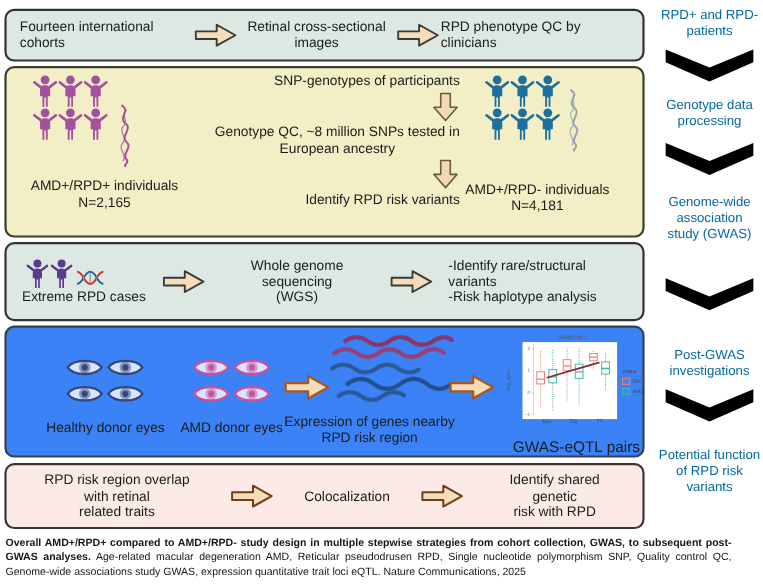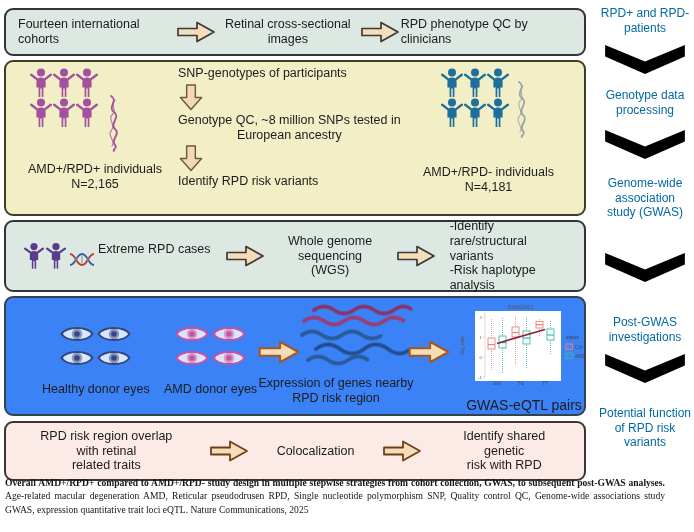--- a/index.html
+++ b/index.html
@@ -43,22 +43,22 @@
   .pink-eye{color:#c9519f;}
   
   #sec5{top:421px;height:60px;background:#fceae7;border-color:#3f3434;
         display:flex;align-items:center;justify-content:center;gap:26px;padding:0 26px;}
   
   #rail{position:absolute;left:597px;top:0;width:96px;height:480px;}
   .rail-label{position:absolute;width:96px;text-align:center;font-size:12px;
               line-height:1.22;color:#0369a1;white-space:pre-line;}
   .chev{position:absolute;left:5px;width:86px;height:35px;}
   
-  #caption{position:absolute;left:5px;top:476px;width:660px;margin:0;
-           font-size:9.6px;line-height:1.4;text-align:justify;color:#161616;font-family:Liberation Serif, serif;}
+  #caption{position:absolute;left:5px;top:487px;width:660px;margin:0;
+           font-size:9.6px;line-height:1.4;text-align:justify;color:#161616;}
   #caption b{font-weight:700;}
   
   .lbl{font-size:12.5px;text-align:center;white-space:pre-line;line-height:1.2;}
   #eqtl-wrap{position:absolute;left:452px;top:3px;width:132px;text-align:center;}
   #eqtl-label{font-size:14px;margin-top:0px;}
   .defs-svg{position:absolute;width:0;height:0;}
 </style>
 </head>
 <body>
 
@@ -120,21 +120,21 @@
           <use href="#p-sym"></use>
         </svg>
     </div>
   </div>
   <svg class="abs magenta" style="left:100px;top:32px" width="16" height="58">
       <use href="#dna-sym"></use>
     </svg>
   <div class="abs lbl" style="left:4px;top:100px;width:170px">AMD+/RPD+ individuals
 N=2,165</div>
 
-  <div class="abs" style="left:172px;top:4px;width:240px;display:flex;flex-direction:column;align-items:flex-start;gap:2px">
+  <div class="abs" style="left:172px;top:4px;width:240px;display:flex;flex-direction:column;align-items:flex-end;gap:2px">
     <div class="t center">SNP-genotypes of participants</div>
     <svg class="ar-down" width="26" height="28" viewBox="0 0 26 29">
         <path d="M8.5 2 H17.5 V15 H24 L13 27.5 L2 15 H8.5 Z"></path>
       </svg>
     <div class="t center">Genotype QC, ~8 million SNPs tested in
 European ancestry</div>
     <svg class="ar-down" width="26" height="28" viewBox="0 0 26 29">
         <path d="M8.5 2 H17.5 V15 H24 L13 27.5 L2 15 H8.5 Z"></path>
       </svg>
     <div class="t center">Identify RPD risk variants</div>
@@ -163,21 +163,21 @@
     </div>
   </div>
   <svg class="abs grayish" style="left:508px;top:18px" width="16" height="58">
       <use href="#dna-sym"></use>
     </svg>
   <div class="abs lbl" style="left:395px;top:103px;width:175px">AMD+/RPD- individuals
 N=4,181</div>
 </section>
 
 <section class="section" id="sec3">
-  <div style="display:flex;flex-direction:row;align-items:flex-start">
+  <div style="display:flex;flex-direction:column;align-items:flex-start">
     <div style="display:flex;align-items:flex-end;gap:2px;margin-left:4px">
       <svg class="person purple" style="width:20px;height:28px">
           <use href="#p-sym"></use>
         </svg>
       <svg class="person purple" style="width:20px;height:28px">
           <use href="#p-sym"></use>
         </svg>
       <svg width="30" height="17" viewBox="0 0 30 17" style="margin-bottom:2px">
         <path d="M2 3 C8 3 8 14 14 14 C20 14 20 3 26 3" stroke="#c0392b" stroke-width="1.8" fill="none"></path>
         <path d="M2 14 C8 14 8 3 14 3 C20 3 20 14 26 14" stroke="#2e5fa3" stroke-width="1.8" fill="none"></path>

